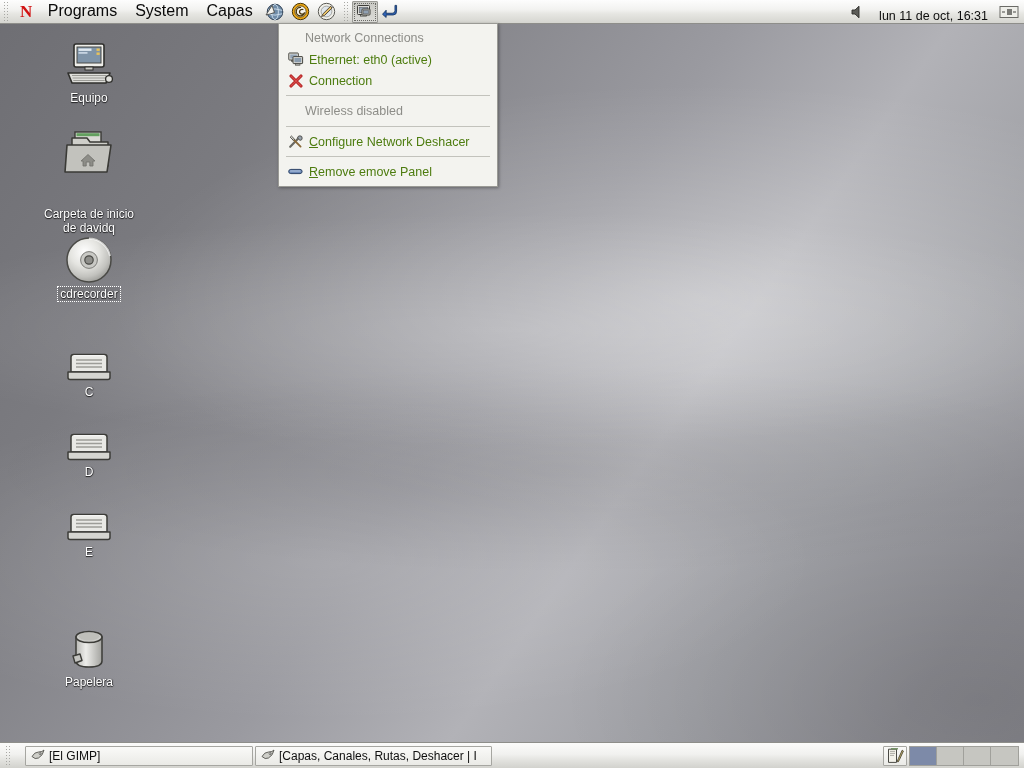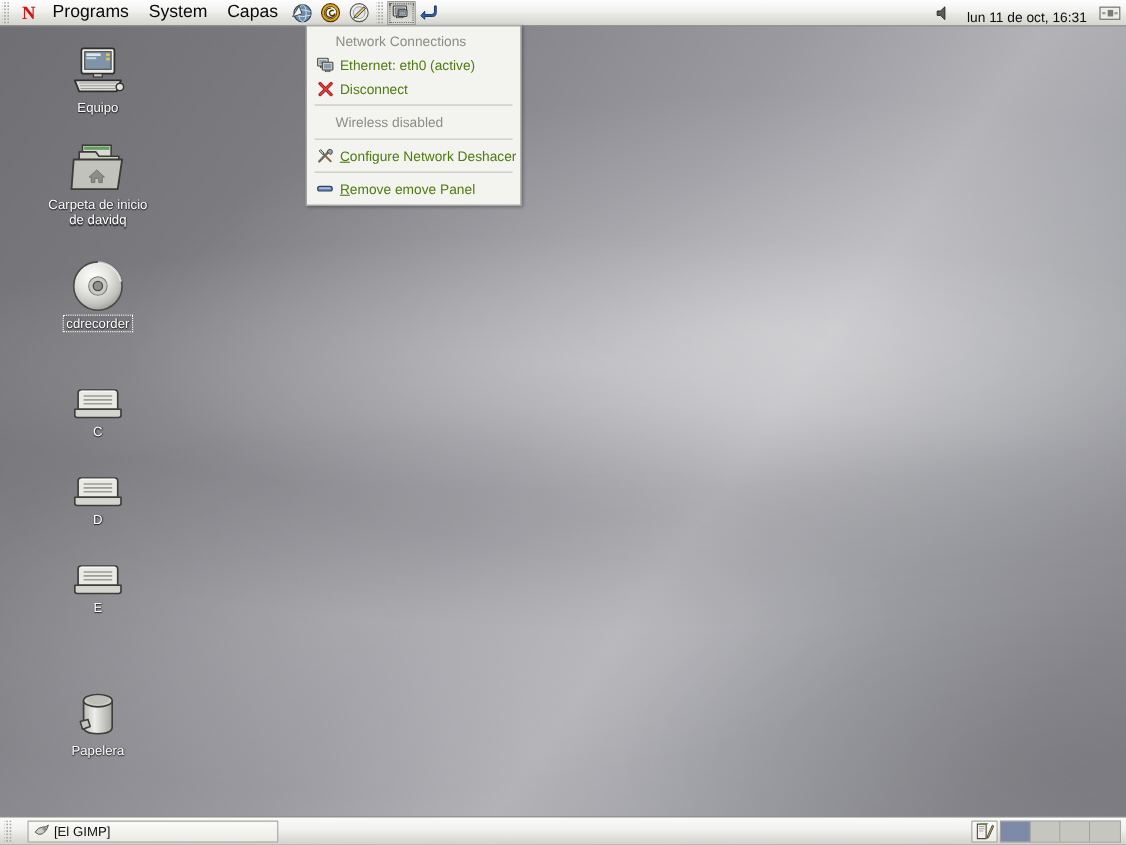--- a/index.html
+++ b/index.html
@@ -61,21 +61,21 @@
   }
   #applet-pressed:before{
     content:""; position:absolute; left:1px; top:1px; right:1px; bottom:1px;
     border:1px dotted #6a6a66;
   }
   #tray-right { margin-left:auto; display:flex; align-items:flex-end; padding-right:2px; }
   #clock { font-size:12.5px; color:#0d0d0d; padding:0 8px; white-space:nowrap; }
 
   
   #network-menu {
-    position:absolute; left:278px; top:23px; width:196px;
+    position:absolute; left:278px; top:23px; width:220px;
     background:#f3f3ef;
     border:1px solid #9a9a95;
     box-shadow:1px 1px 3px rgba(0,0,0,0.35);
     padding:3px 0 4px 0;
     z-index:90;
     font-size:12.5px;
   }
   .mi { display:flex; align-items:center; height:21px; padding:0 6px 0 7px; white-space:nowrap; color:#4d7c0f; }
   .mi .ic { width:19px; height:17px; flex:0 0 19px; display:flex; align-items:center; justify-content:center; margin-right:4px; }
   .mi.header { color:#8d8d88; padding-left:26px; height:22px; }
@@ -141,21 +141,21 @@
         <rect x="31.5" y="6.5" width="3.2" height="2.4" fill="#e8c25a"></rect>
         <rect x="31.5" y="10.5" width="3.2" height="2.4" fill="#e8c25a"></rect>
         <rect x="20" y="25" width="8" height="3" fill="#c9c9c4" stroke="#2f2f2c" stroke-width="1"></rect>
         <path d="M3 31 L45 31 L41 41 L7 41 Z" fill="#dededa" stroke="#2f2f2c" stroke-width="1.6" stroke-linejoin="round"></path>
         <path d="M7 33.5 L41 33.5 M7.6 36 L40.4 36 M8.3 38.5 L39.7 38.5" stroke="#9c9c97" stroke-width="1"></path>
         <circle cx="44" cy="37" r="3.4" fill="#e2e2de" stroke="#2f2f2c" stroke-width="1.3"></circle>
       </svg>
       </div>
       <div class="lbl">Equipo</div>
     </div>
-    <div class="dicon" style="left: 34px; top: 126px;">
+    <div class="dicon" style="left: 34px; top: 126px; gap: 28px;">
       <div class="glyph">
         <svg width="52" height="46" viewBox="0 0 52 46">
         <rect x="12" y="2" width="26" height="14" fill="#dadad5" stroke="#3a3a36" stroke-width="1.4"></rect>
         <rect x="13.5" y="3.2" width="23" height="3" fill="#63a05f"></rect>
         <path d="M9 8 L24 8 L27 12 L45 12 L45 36 L9 36 Z" fill="#cfcfca" stroke="#3a3a36" stroke-width="1.5" stroke-linejoin="round"></path>
         <path d="M4 15 L48 15 L44 42 L2 42 Z" fill="#c2c2bd" stroke="#3a3a36" stroke-width="1.6" stroke-linejoin="round"></path>
         <path d="M18 31 L25 24.5 L32 31 L30 31 L30 36 L26.8 36 L26.8 32 L23.2 32 L23.2 36 L20 36 L20 31 Z" fill="#8d8d88" stroke="#6f6f6a" stroke-width="0.8" stroke-linejoin="round"></path>
       </svg>
       </div>
       <div class="lbl">Carpeta de inicio de davidq</div>
@@ -320,21 +320,21 @@
     <span>Ethernet: eth0 (active)</span>
   </div>
 
   <div class="mi clickable">
     <span class="ic">
       <svg width="14" height="14" viewBox="0 0 14 14">
         <path d="M2 2 L12 12 M12 2 L2 12" stroke="#b22020" stroke-width="3.1" stroke-linecap="round"></path>
         <path d="M2 2 L12 12 M12 2 L2 12" stroke="#d84a4a" stroke-width="1.2" stroke-linecap="round"></path>
       </svg>
     </span>
-    <span>Disconnect</span>
+    <span>Connection</span>
   </div>
 
   <div class="mi-sep"></div>
 
   <div class="mi header">Wireless disabled</div>
 
   <div class="mi-sep"></div>
 
 
   <div class="mi clickable">
@@ -372,20 +372,30 @@
       <div class="task-btn" style="width: 228px;">
         <span style="display:flex">
           <svg width="14" height="13" viewBox="0 0 14 13">
         <path d="M1 7.5 Q3.5 3 7.5 3 Q11.5 3 13 1 Q12 6.5 7.5 9 Q4 10.8 1 7.5 Z" fill="#cfcfc9" stroke="#55554f" stroke-width="0.9" stroke-linejoin="round"></path>
         <circle cx="9.2" cy="4.6" r="1.1" fill="#ffffff" stroke="#3a3a36" stroke-width="0.6"></circle>
         <circle cx="9.3" cy="4.7" r="0.45" fill="#1a1a18"></circle>
       </svg>
         </span>
         <span class="tl">[El GIMP]</span>
       </div>
+      <div class="task-btn" style="width: 237px;">
+        <span style="display:flex">
+          <svg width="14" height="13" viewBox="0 0 14 13">
+        <path d="M1 7.5 Q3.5 3 7.5 3 Q11.5 3 13 1 Q12 6.5 7.5 9 Q4 10.8 1 7.5 Z" fill="#cfcfc9" stroke="#55554f" stroke-width="0.9" stroke-linejoin="round"></path>
+        <circle cx="9.2" cy="4.6" r="1.1" fill="#ffffff" stroke="#3a3a36" stroke-width="0.6"></circle>
+        <circle cx="9.3" cy="4.7" r="0.45" fill="#1a1a18"></circle>
+      </svg>
+        </span>
+        <span class="tl">[Capas, Canales, Rutas, Deshacer | I</span>
+      </div>
     </div>
   <div id="pager-area">
     <div id="show-desktop">
       <svg width="17" height="16" viewBox="0 0 17 16">
         <path d="M1.5 1.2 L9.5 1.2 L9.5 14.4 L1.5 14.4 Z" fill="#f3f2ea" stroke="#4a4a45" stroke-width="1"></path>
         <path d="M3 3.4 L8 3.4 M3 5.4 L8 5.4 M3 7.4 L7 7.4" stroke="#9a9a94" stroke-width="0.8"></path>
         <path d="M10.2 13.6 L11.4 10.6 L15.2 2.2 L16.4 3 L12.6 11.4 L11.2 13.9 Z" fill="#cfc06a" stroke="#4a4435" stroke-width="0.9" stroke-linejoin="round"></path>
         <path d="M4 0.8 L11 0.8" stroke="#6f8f5f" stroke-width="1.4"></path>
       </svg>
     </div>

